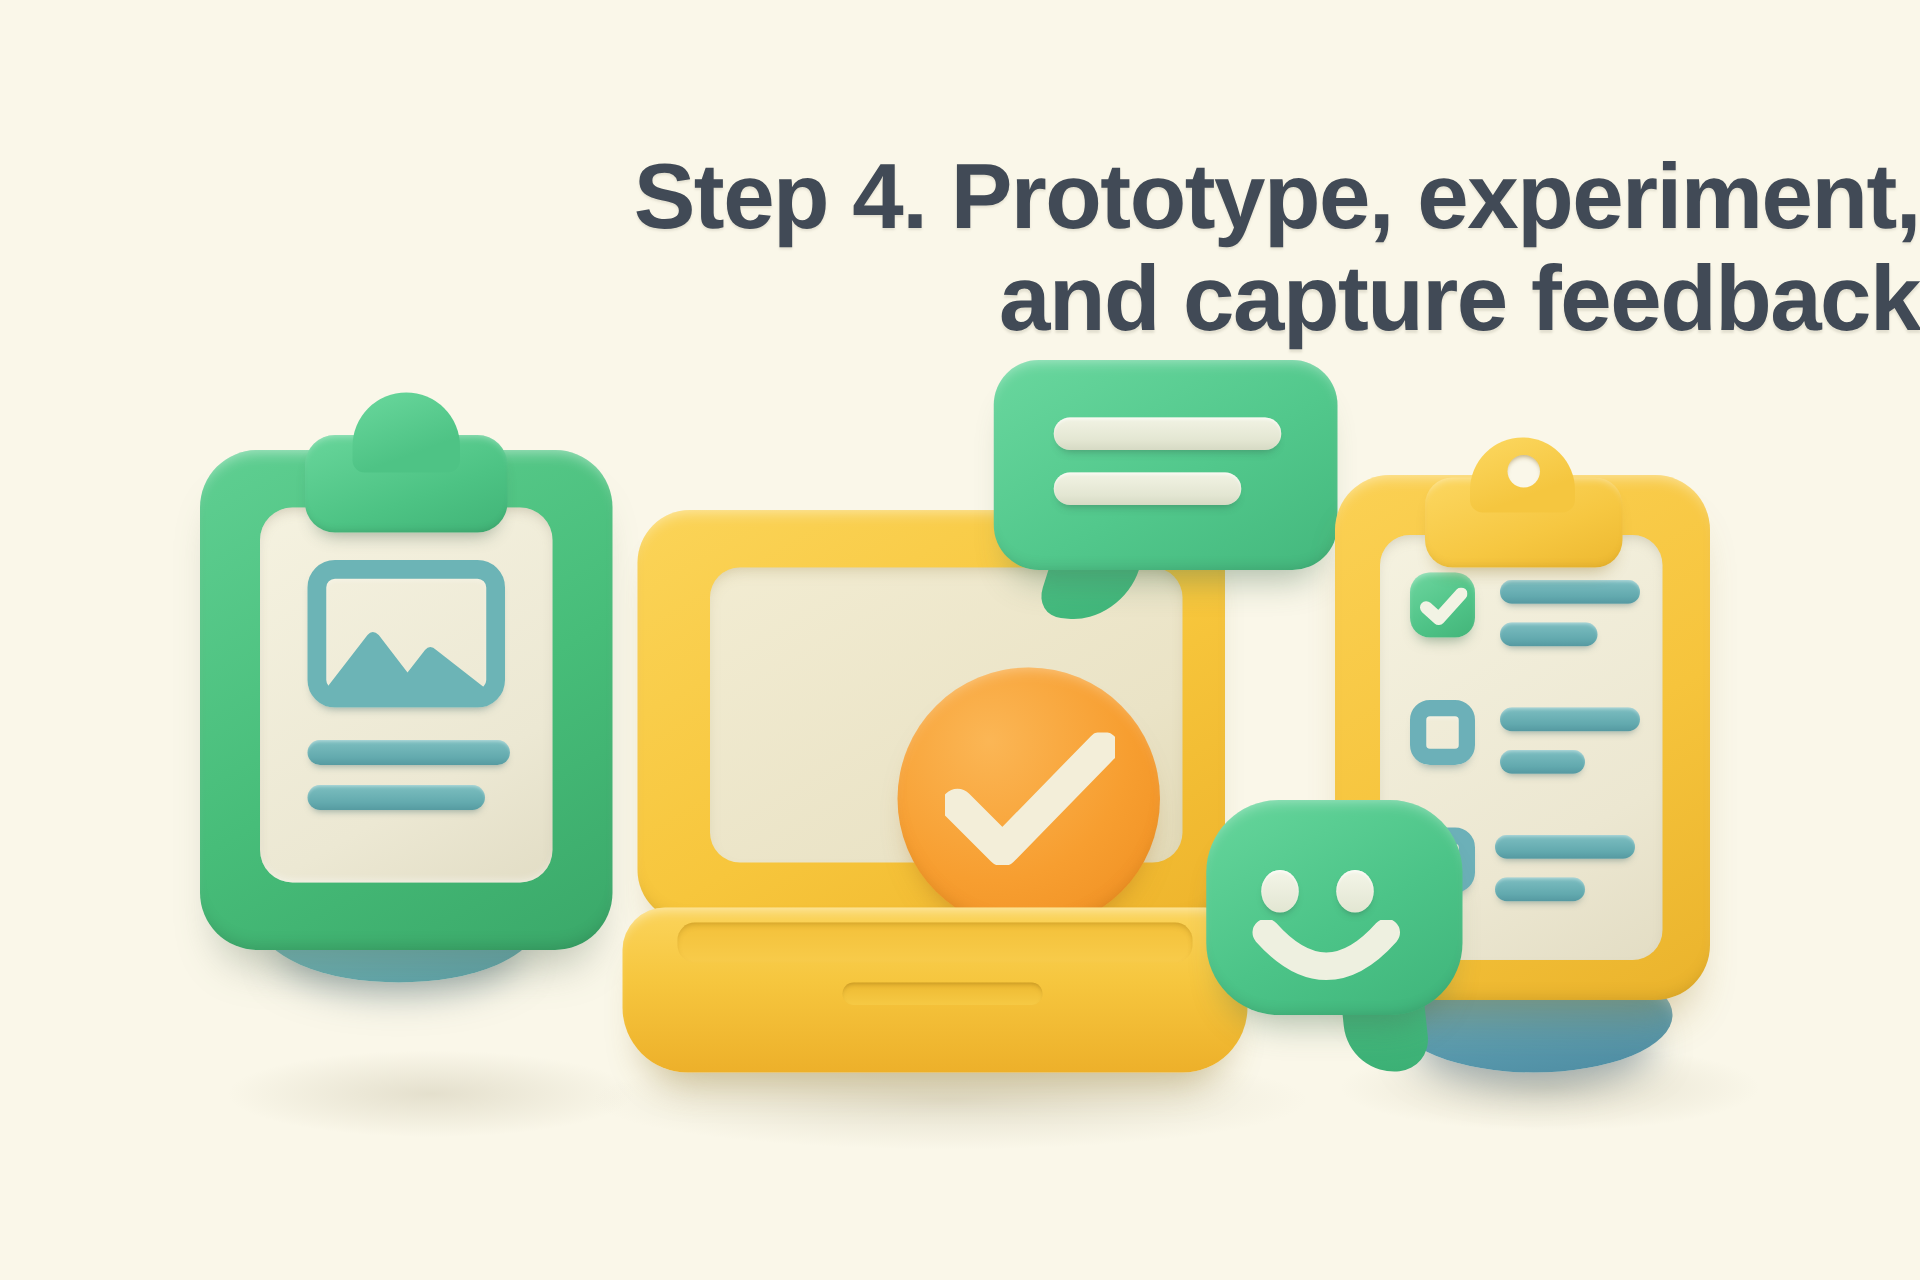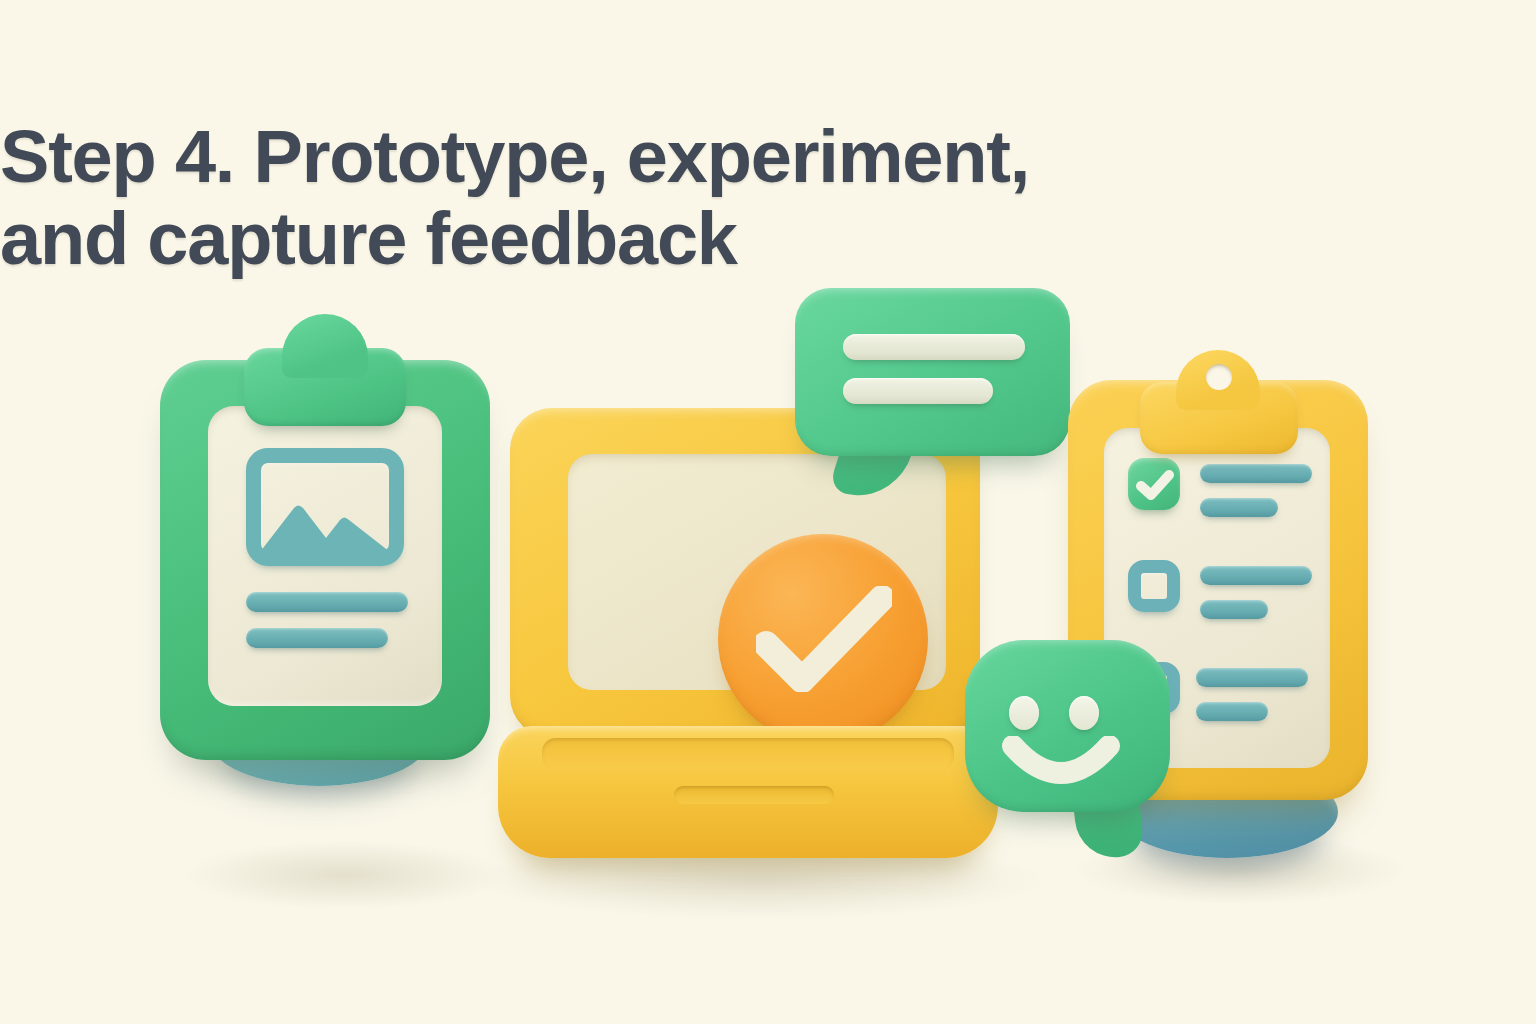--- a/index.html
+++ b/index.html
@@ -6,21 +6,21 @@
   body{
     width:1536px;height:1024px;overflow:hidden;
     background:#faf7e9;
     font-family:"Liberation Sans", sans-serif;
   }
   .stage{position:relative;width:1536px;height:1024px;}
 
   
   .title{
     position:absolute;left:0;top:66px;width:1536px;
-    text-align:left;
+    text-align:right;
     color:#414a56;
     font-size:74px;
     font-weight:bold;
     line-height:1.12;
     letter-spacing:-1.2px;
     text-shadow:0 2px 2px rgba(120,115,95,.18);
     white-space:pre-line;
   }
 
   

